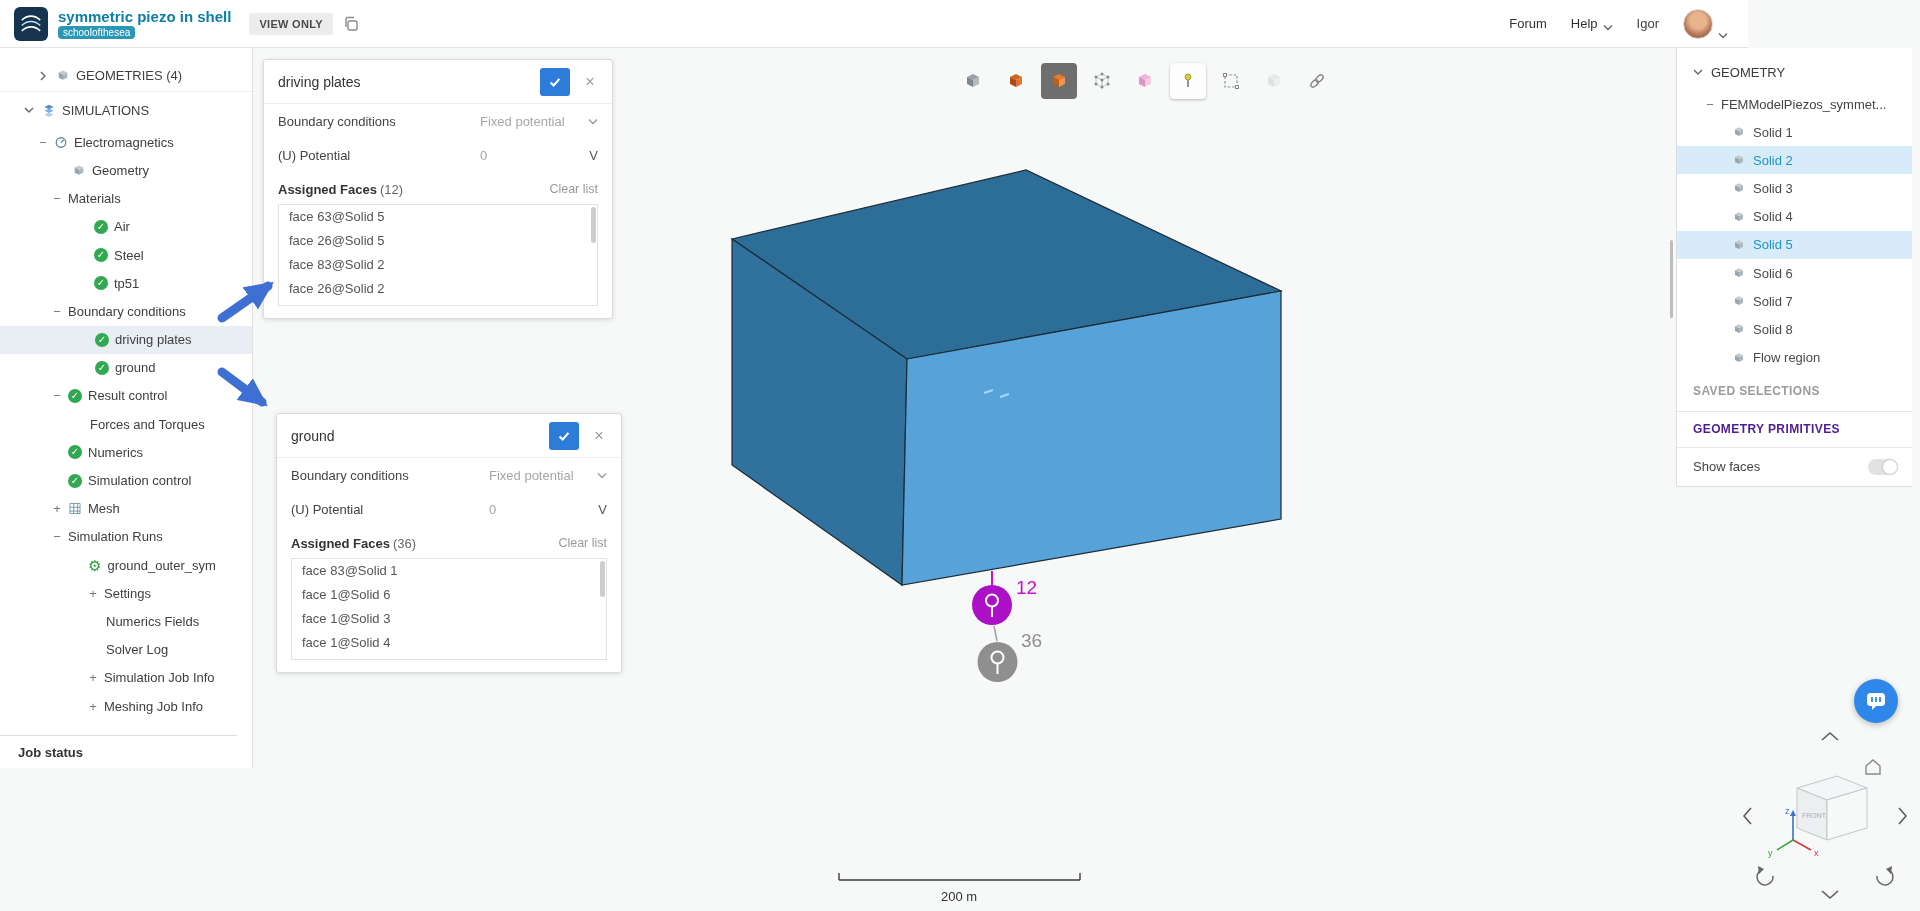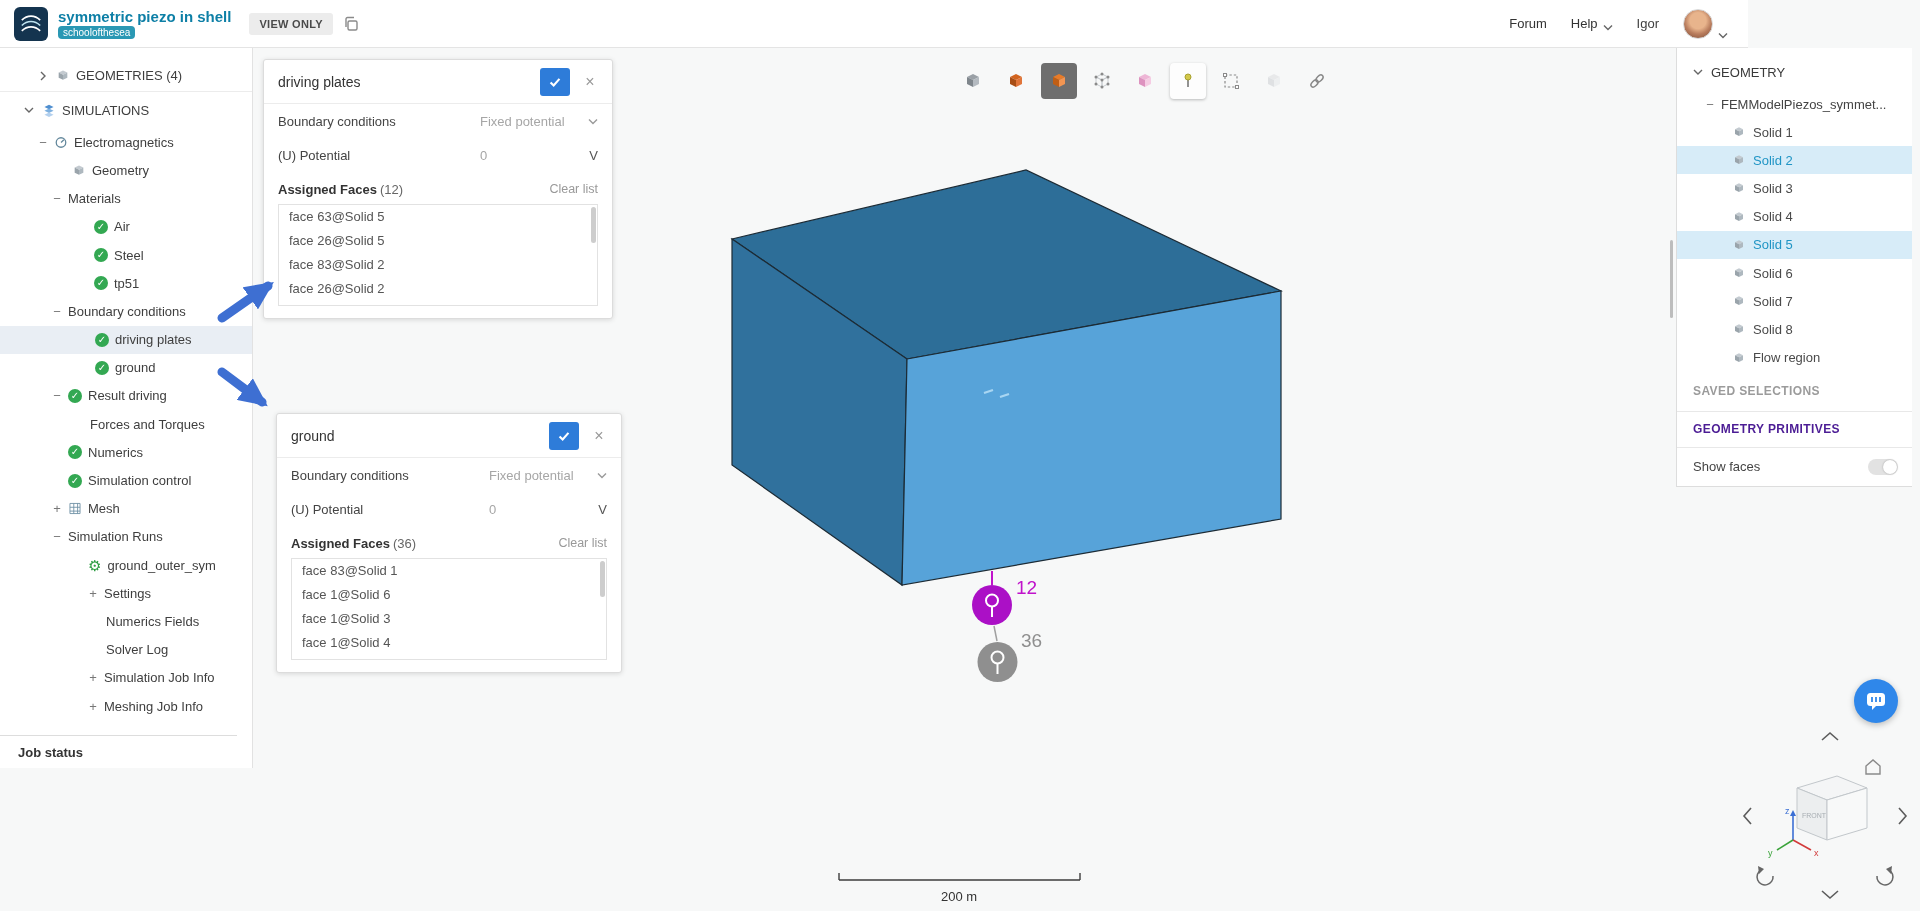--- a/index.html
+++ b/index.html
@@ -190,21 +190,21 @@
     <span>driving plates</span>
   </div>
   <div class="trow" style="padding-left:95px">
     <span class="chk">✓</span>
     <span>ground</span>
   </div>
 
   <div class="trow" style="padding-left:52px">
     <span class="sign">−</span>
     <span class="chk">✓</span>
-    <span>Result driving</span>
+    <span>Result control</span>
   </div>
 
   <div class="trow" style="padding-left:90px">
     <span>Forces and Torques</span>
   </div>
 
   <div class="trow" style="padding-left:68px">
     <span class="chk">✓</span>
     <span>Numerics</span>
   </div>

